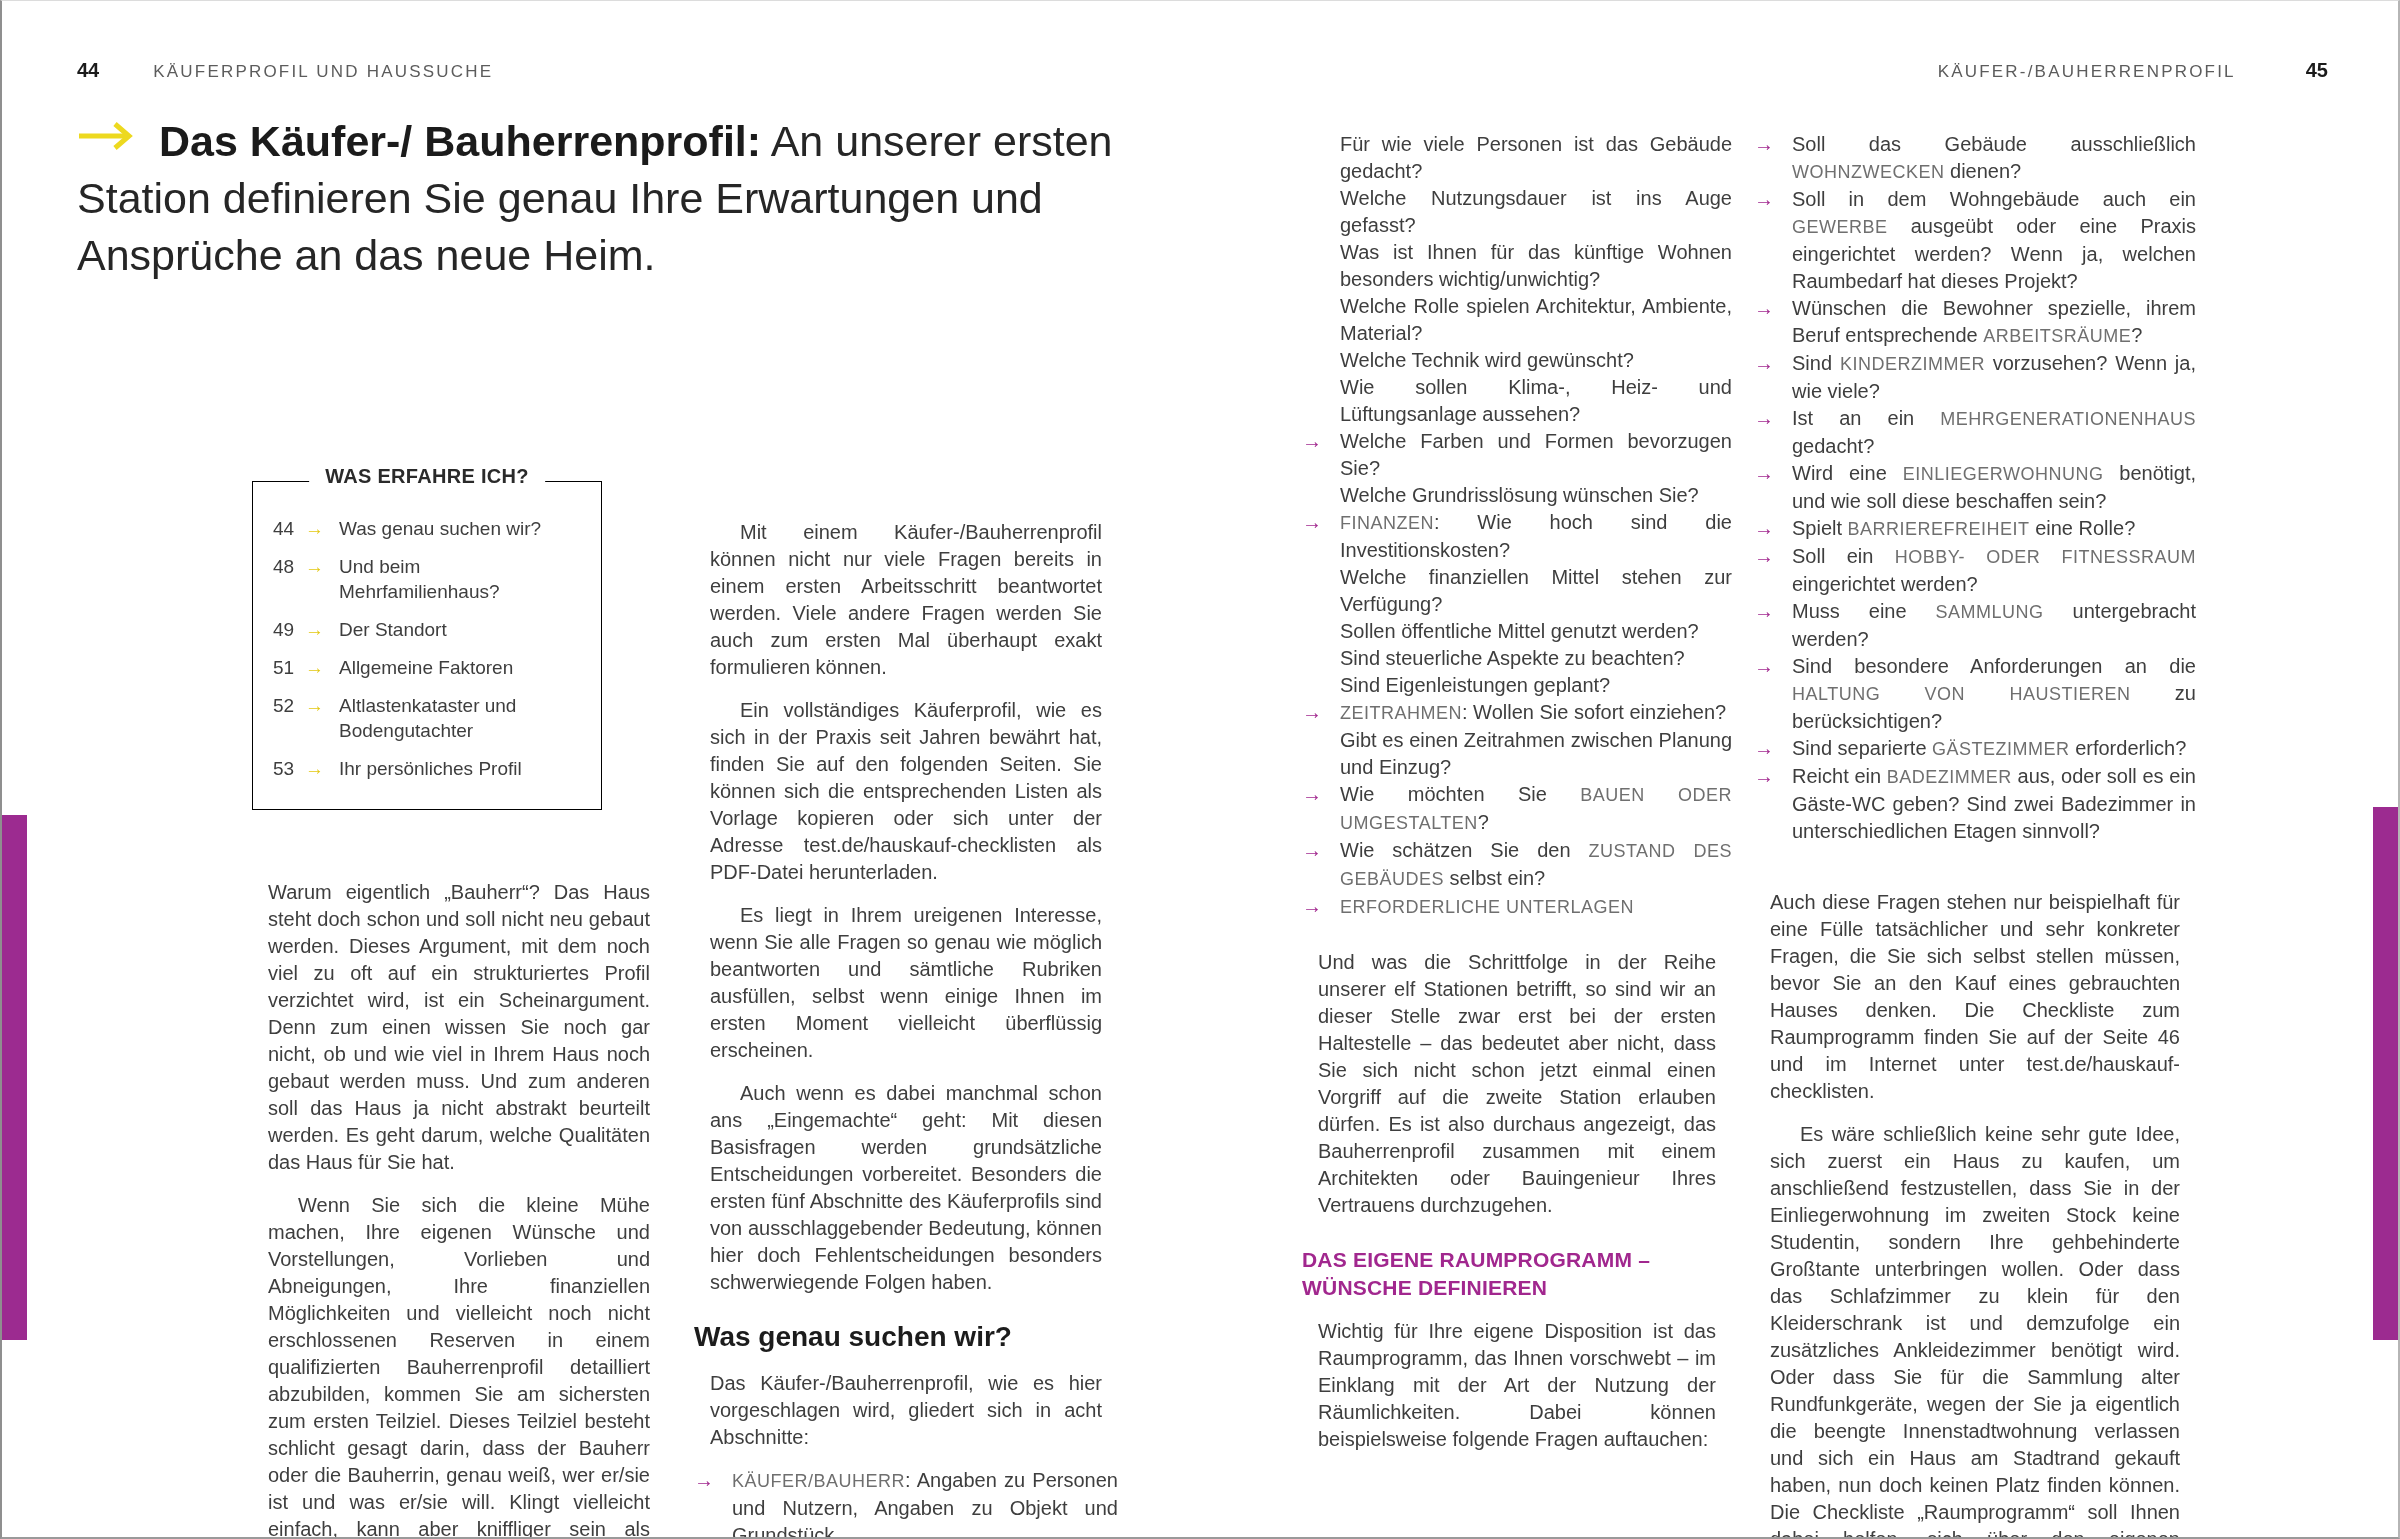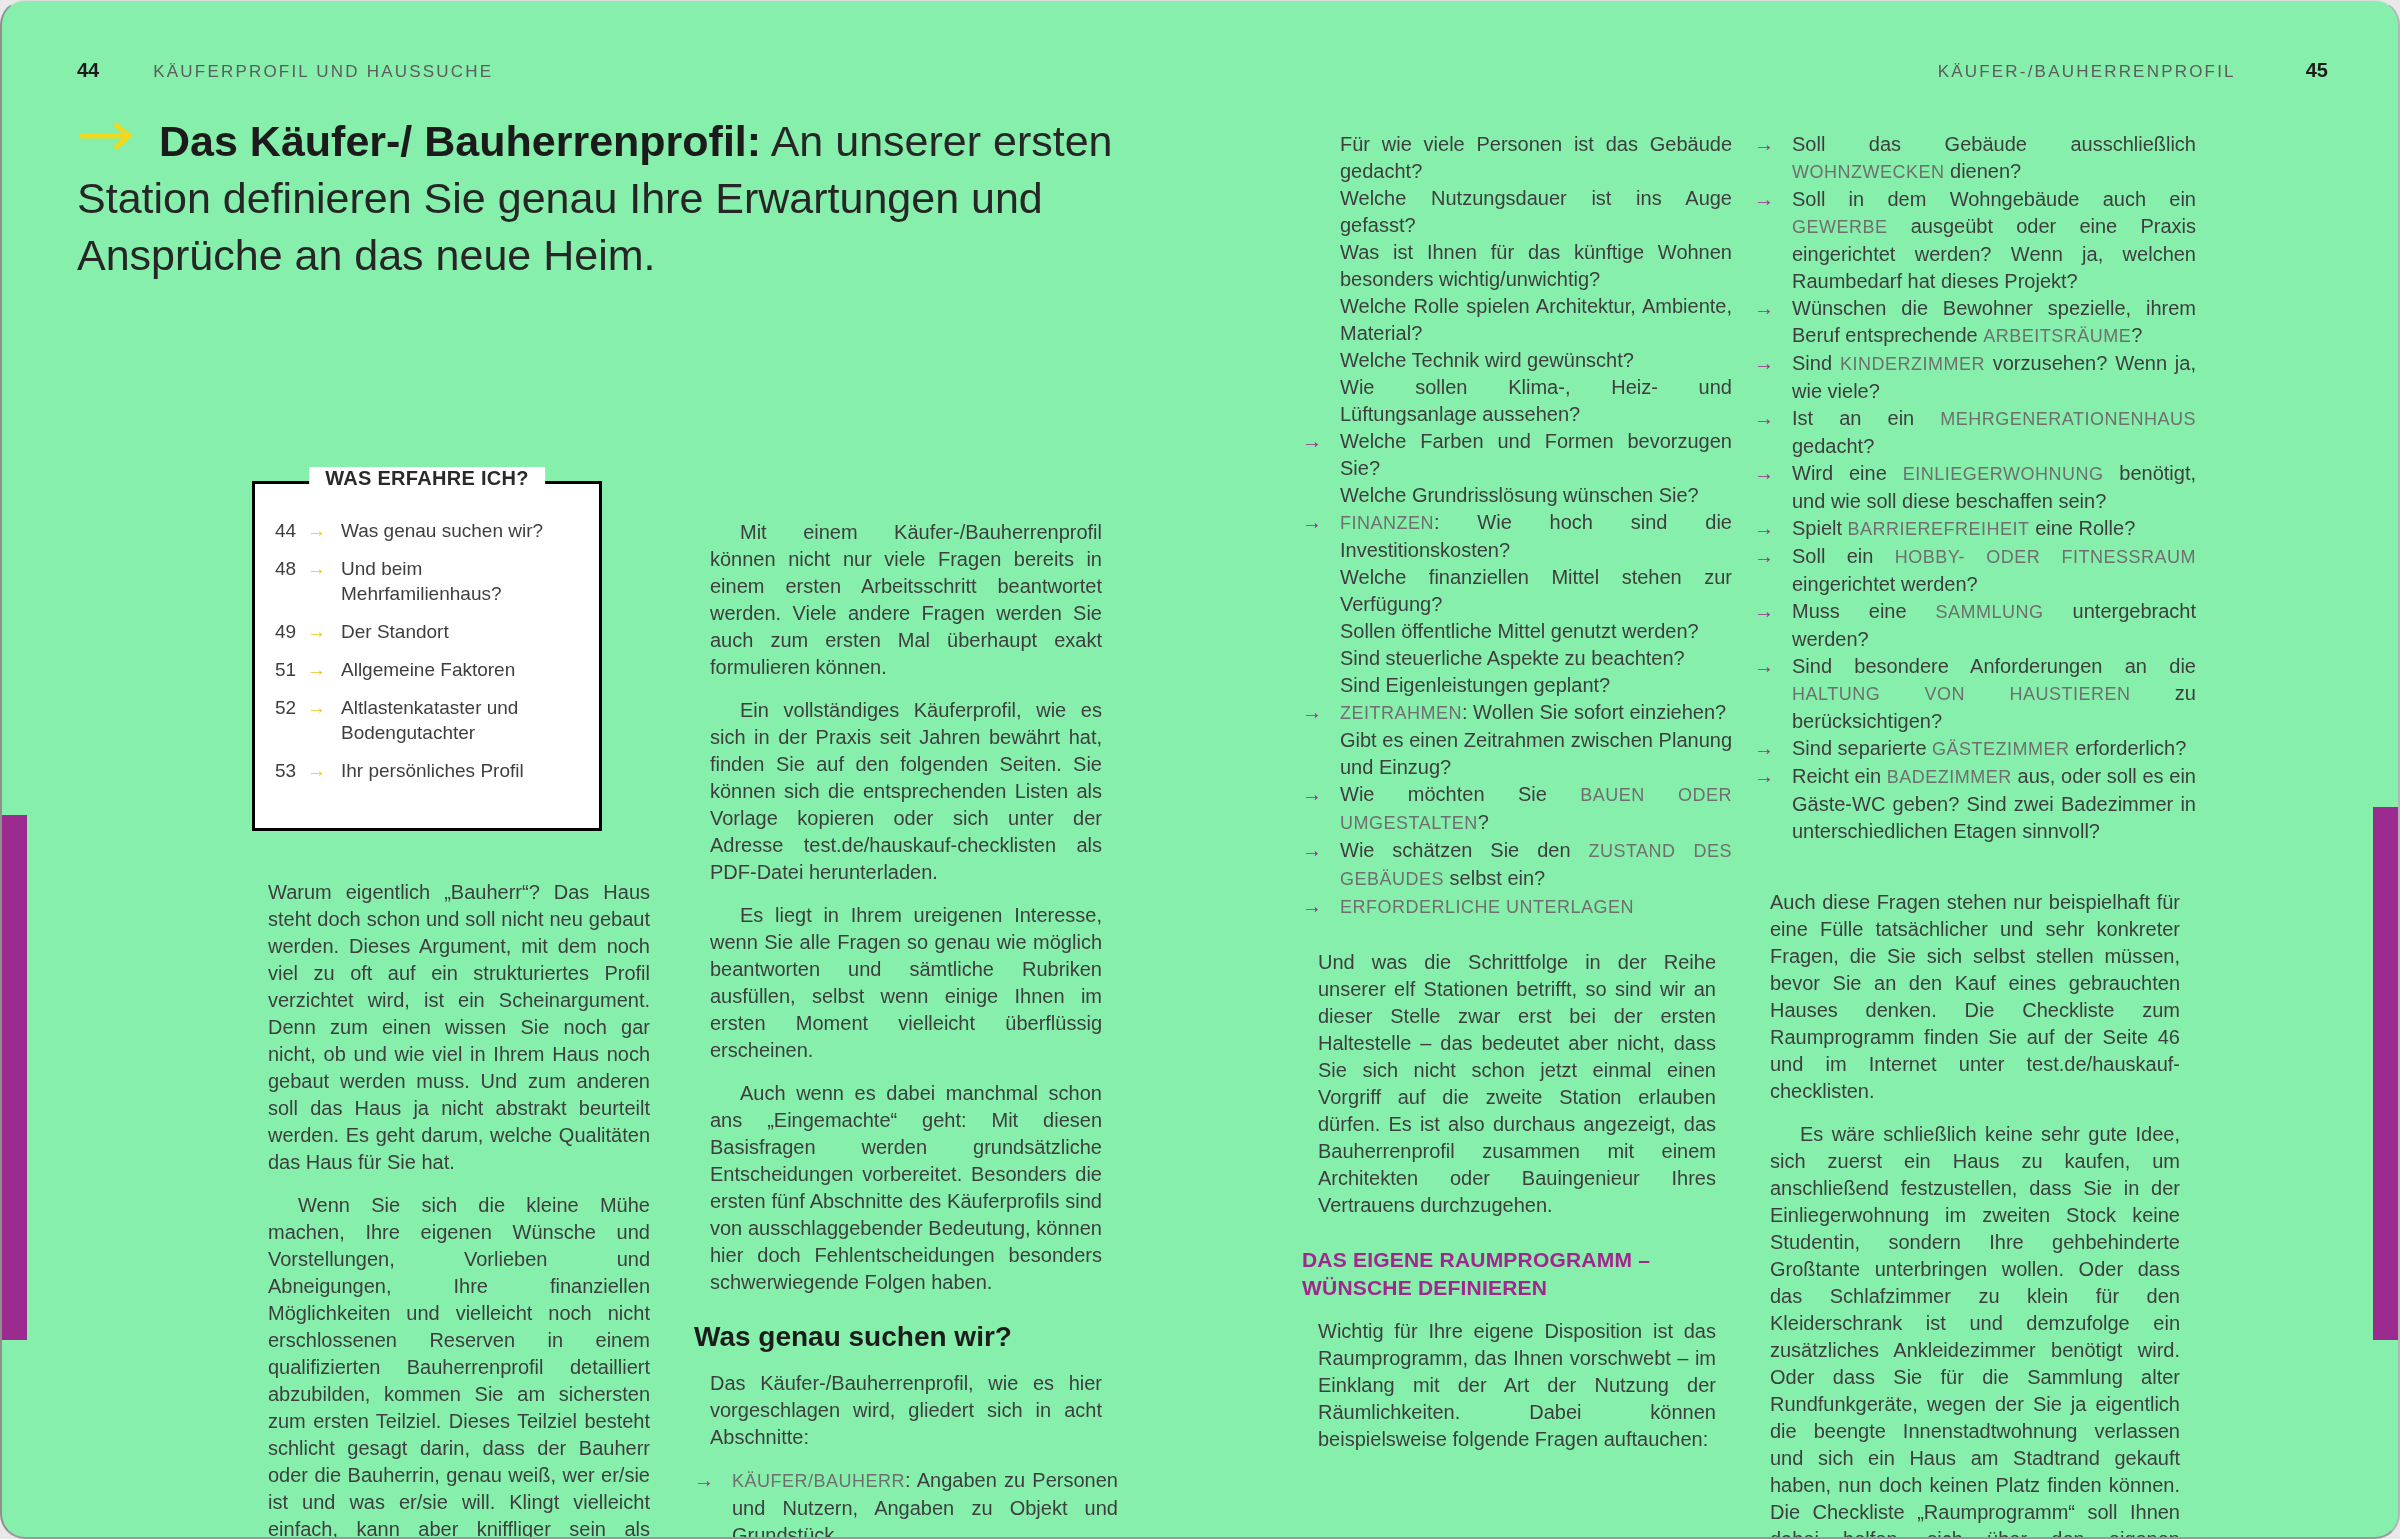--- a/index.html
+++ b/index.html
@@ -1,49 +1,48 @@
 <!DOCTYPE html>
 <html lang="de"><head>
 <meta charset="utf-8">
 <style>
   html,body{margin:0;padding:0;background:#e9e9e9;}
   .spread{
     position:relative;
     width:2400px;height:1539px;
-    background:#86efac;
+    background:#ffffff;
     border-left:2px solid #8f8f8f;
     border-right:2px solid #b5b5b5;
     border-bottom:2px solid #9a9a9a;
     border-top:1px solid #dcdcdc;
     box-sizing:border-box;
     overflow:hidden;
     font-family:"Liberation Sans","DejaVu Sans",sans-serif;
     color:#3e3e3e;
-    border-radius:25px;
   }
   
   .runhead{position:absolute;top:58px;display:flex;align-items:baseline;}
   .runhead .folio{font-size:20px;font-weight:bold;color:#1b1b1b;}
   .runhead .rh-label{font-size:17px;letter-spacing:2.2px;color:#5c5c5c;}
   .runhead.left{left:75px;}
   .runhead.left .rh-label{margin-left:54px;}
   .runhead.right{right:70px;}
   .runhead.right .rh-label{margin-right:70px;}
   
   .main-heading{
     position:absolute;left:75px;top:112px;width:1070px;
     font-size:43px;line-height:57px;color:#262626;
   }
   .main-heading .h-bold{font-weight:bold;color:#1b1b1b;}
   .h-arrow{display:inline-block;margin-right:16px;transform:translateY(-5px);}
   
   .info-box{
     position:absolute;left:250px;top:480px;width:350px;
-    border:3px solid #000000;box-sizing:border-box;
-    padding:34px 18px 41px 20px;background:#fff;
+    border:1px solid #000000;box-sizing:border-box;
+    padding:34px 18px 24px 20px;background:#fff;
   }
   .info-box-title{
     position:absolute;top:-17px;left:50%;transform:translateX(-50%);
     background:#fff;padding:0 16px;white-space:nowrap;
     font-size:20px;font-weight:bold;color:#2a2a2a;letter-spacing:.3px;
   }
   .ib-row{display:flex;align-items:flex-start;margin-bottom:13px;font-size:19px;line-height:25px;}
   .ib-row:last-child{margin-bottom:4px;}
   .ib-num{width:32px;flex:0 0 32px;color:#3e3e3e;}
   .ib-arrow{width:34px;flex:0 0 34px;color:#e3c813;font-weight:bold;}

